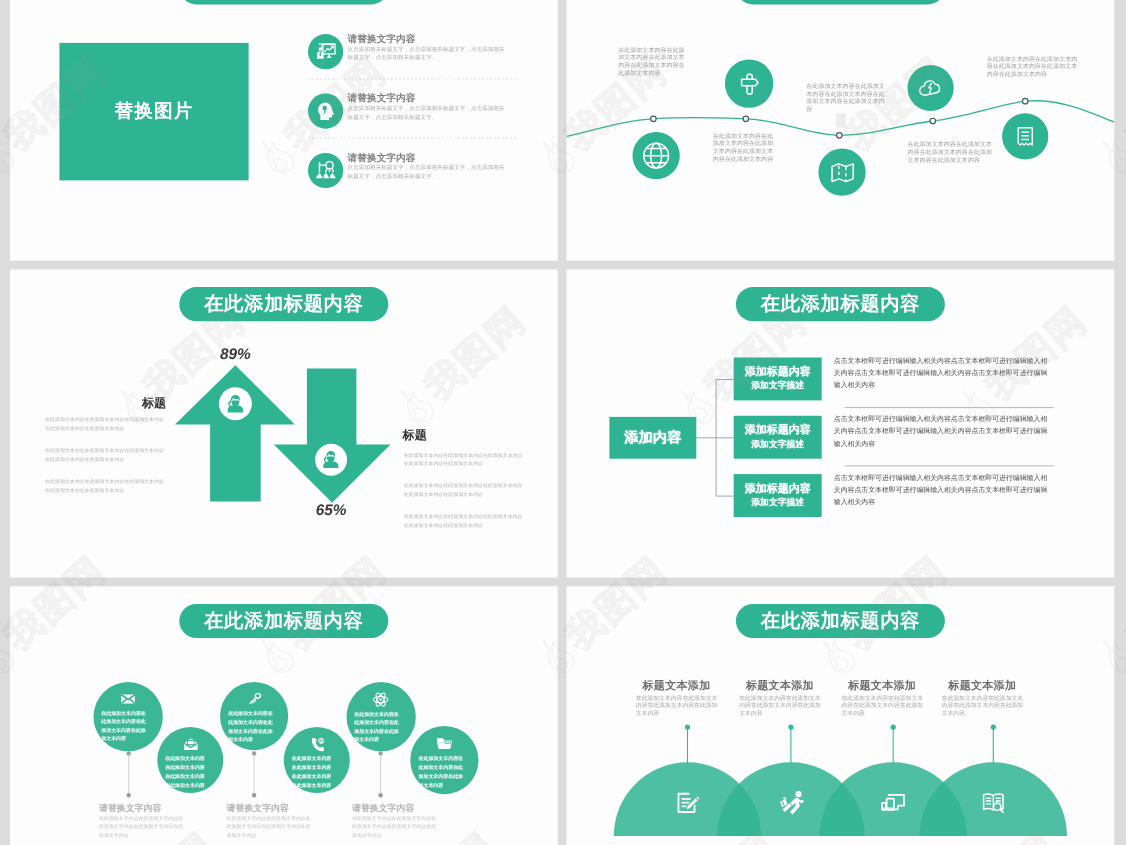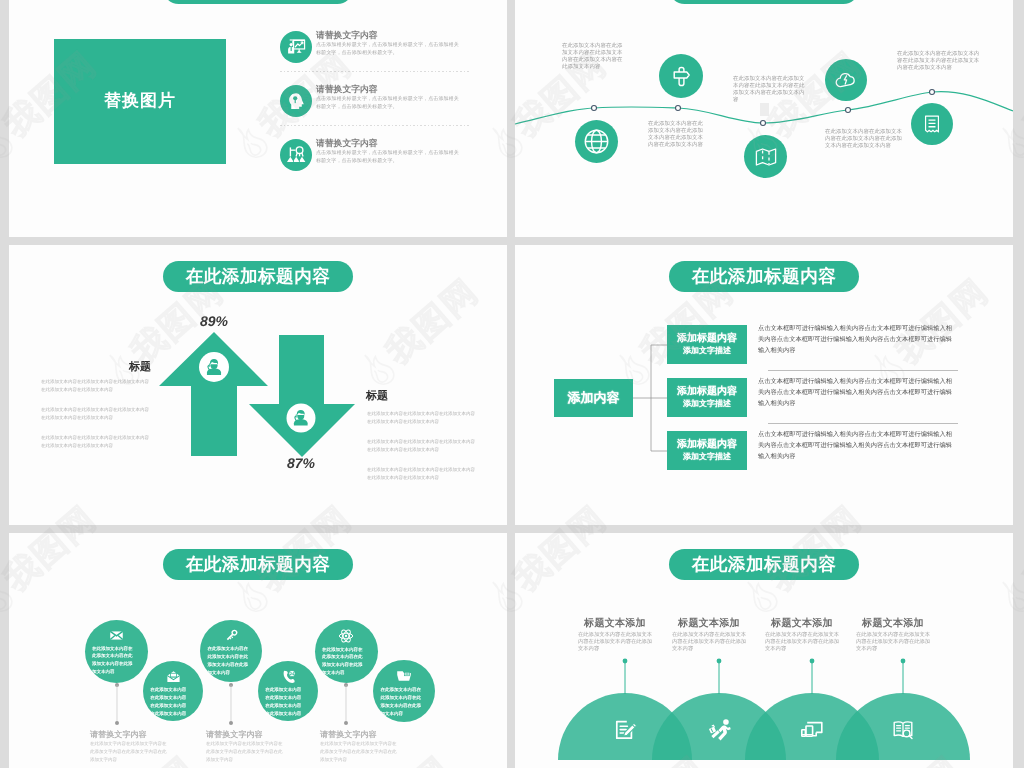--- a/index.html
+++ b/index.html
@@ -174,21 +174,21 @@
         <path d="M12 1.4c-3.2 0-5.4 2.2-5.4 5.1v1.2h1.3c.2-1 .7-1.9 1.6-2.4 1.5 1.1 4.4 1.6 6.5 1.2v1.2h1.4V6.5c0-2.9-2.2-5.1-5.4-5.1z"></path>
         <path d="M7.2 8.2h9.6v1.5a4.8 4.8 0 0 1-9.6 0z"></path>
         <path d="M5.3 7.3h1.1v4.3H5.3a1.3 1.3 0 0 1 0-2.6z"></path>
         <path d="M2.6 22.6v-3.2c0-2.7 2.6-4.4 5.4-5.1l4-1 4 1c2.8.7 5.4 2.4 5.4 5.1v3.2z"></path>
         <path d="M4.6 10.2c0 3.2 1.8 5.6 4.3 6.3l-.5 1.5c-3.2-.8-5.3-3.9-5.3-7.8z"></path>
         <circle cx="9.2" cy="17.2" r="1.6"></circle>
       </g>
     </svg>
 
     <div style="position:absolute;left:178px;top:68px;width:54px;text-align:center;font-size:14px;font-weight:bold;font-style:italic;color:#3a3a3a;">89%</div>
-    <div style="position:absolute;left:265px;top:210px;width:54px;text-align:center;font-size:14px;font-weight:bold;font-style:italic;color:#3a3a3a;">87%</div>
+    <div style="position:absolute;left:265px;top:210px;width:54px;text-align:center;font-size:14px;font-weight:bold;font-style:italic;color:#3a3a3a;">65%</div>
 
     <div style="position:absolute;left:60px;top:115px;width:82px;text-align:right;font-size:11px;font-weight:bold;color:#2f2f2f;">标题</div>
     <div class="tiny" style="left:32px;top:133px;width:110px;">在此添加文本内容在此添加文本内容在此添加文本内容在此添加文本内容在此添加文本内容</div>
     <div class="tiny" style="left:32px;top:161px;width:110px;">在此添加文本内容在此添加文本内容在此添加文本内容在此添加文本内容在此添加文本内容</div>
     <div class="tiny" style="left:32px;top:189px;width:110px;">在此添加文本内容在此添加文本内容在此添加文本内容在此添加文本内容在此添加文本内容</div>
 
     <div style="position:absolute;left:357px;top:144px;width:82px;text-align:left;font-size:11px;font-weight:bold;color:#2f2f2f;">标题</div>
     <div class="tiny" style="left:358px;top:165px;width:110px;">在此添加文本内容在此添加文本内容在此添加文本内容在此添加文本内容在此添加文本内容</div>
     <div class="tiny" style="left:358px;top:193px;width:110px;">在此添加文本内容在此添加文本内容在此添加文本内容在此添加文本内容在此添加文本内容</div>
     <div class="tiny" style="left:358px;top:221px;width:110px;">在此添加文本内容在此添加文本内容在此添加文本内容在此添加文本内容在此添加文本内容</div>

